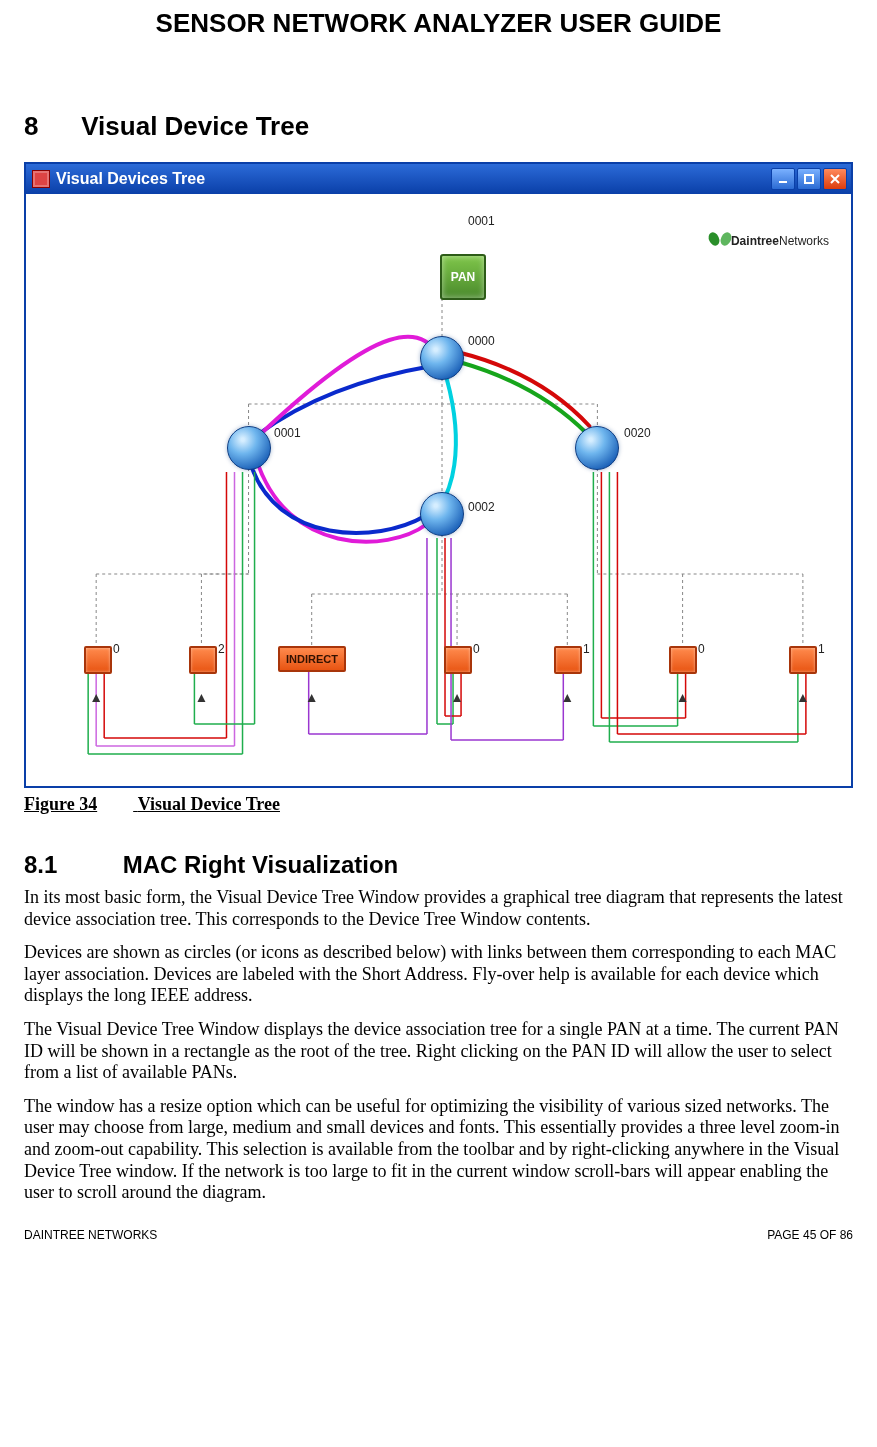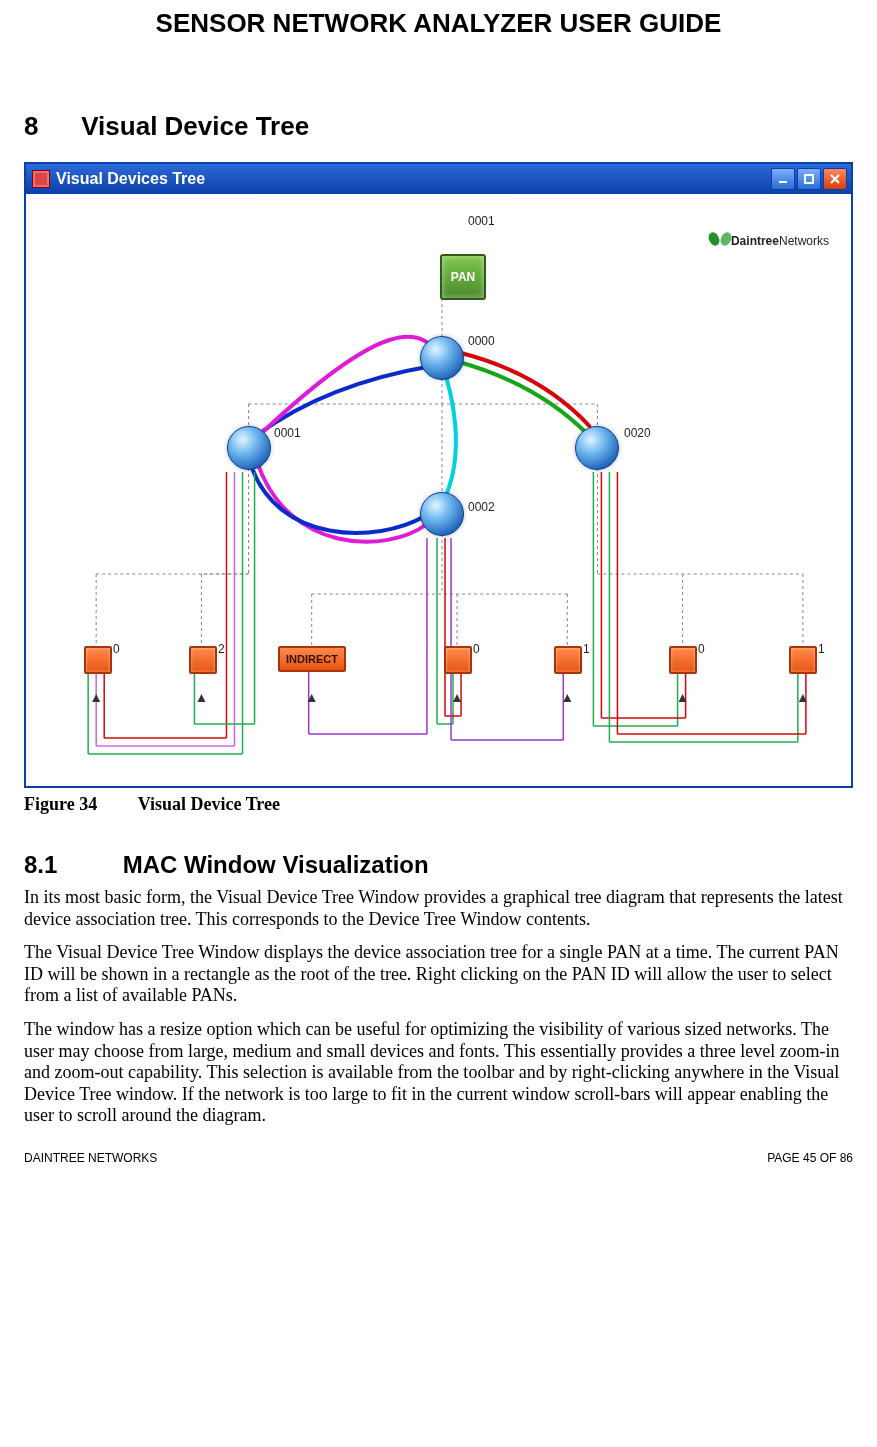--- a/index.html
+++ b/index.html
@@ -44,20 +44,21 @@
   p.body {
     font-family: "Times New Roman", Times, serif;
     font-size: 18px;
     line-height: 1.2;
     margin: 8px 0 12px 0;
   }
   .caption {
     font-family: "Times New Roman", Times, serif;
     font-size: 18px;
     margin-top: 6px;
+    text-decoration: underline;
   }
   .caption .fig-label { font-weight: bold; margin-right: 36px; }
   .caption .fig-title { font-weight: bold; }
   .footer {
     display: flex;
     justify-content: space-between;
     font-family: Arial, Helvetica, sans-serif;
     font-size: 12px;
     margin-top: 24px;
   }
@@ -379,24 +380,25 @@
     </div>
   </div>
 
   <div class="caption">
     <span class="fig-label">Figure 34</span>
     <span class="fig-title">Visual Device Tree</span>
   </div>
 
   <h2 class="subsection-heading">
     <span class="num">8.1</span>
-    <span>MAC Window Visualization</span>
+    <span>MAC Right Visualization</span>
   </h2>
 
   <p class="body">In its most basic form, the Visual Device Tree Window provides a graphical tree diagram that represents the latest device association tree. This corresponds to the Device Tree Window contents.</p>
+  <p class="body">Devices are shown as circles (or icons as described below) with links between them corresponding to each MAC layer association. Devices are labeled with the Short Address. Fly-over help is available for each device which displays the long IEEE address.</p>
   <p class="body">The Visual Device Tree Window displays the device association tree for a single PAN at a time. The current PAN ID will be shown in a rectangle as the root of the tree. Right clicking on the PAN ID will allow the user to select from a list of available PANs.</p>
   <p class="body">The window has a resize option which can be useful for optimizing the visibility of various sized networks. The user may choose from large, medium and small devices and fonts.  This essentially provides a three level zoom-in and zoom-out capability. This selection is available from the toolbar and by right-clicking anywhere in the Visual Device Tree window. If the network is too large to fit in the current window scroll-bars will appear enabling the user to scroll around the diagram.</p>
 
   <div class="footer">
     <span>DAINTREE NETWORKS</span>
     <span>PAGE 45 OF 86</span>
   </div>
 
 </div>
 

